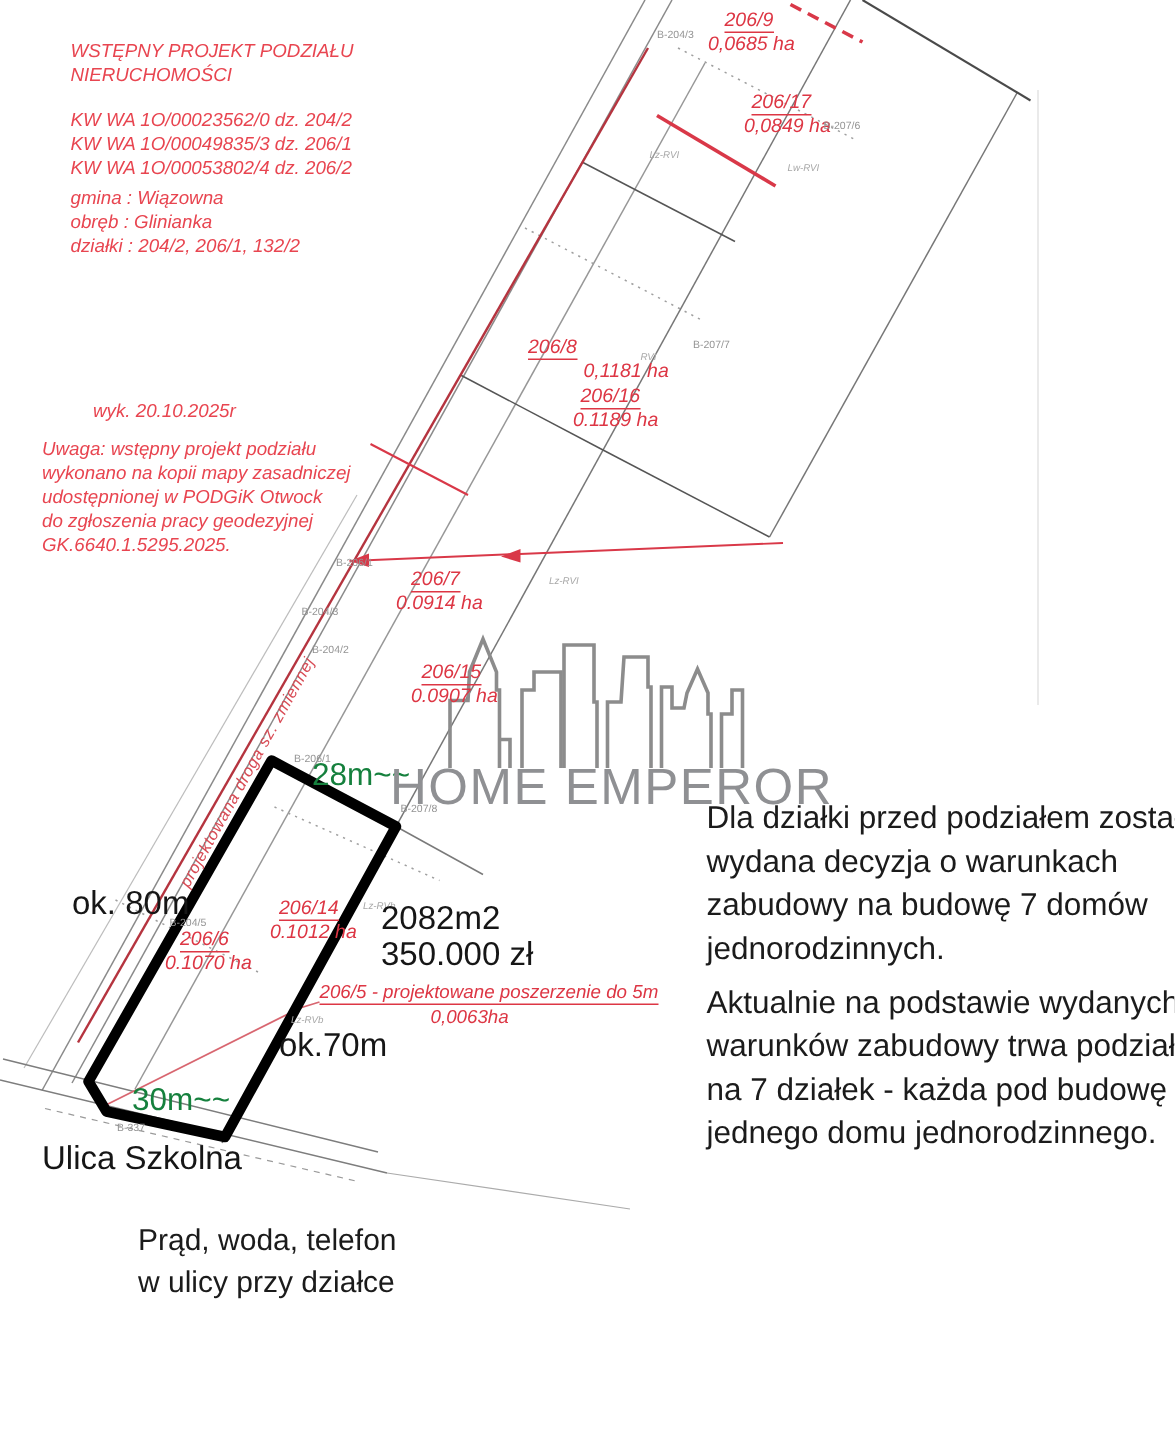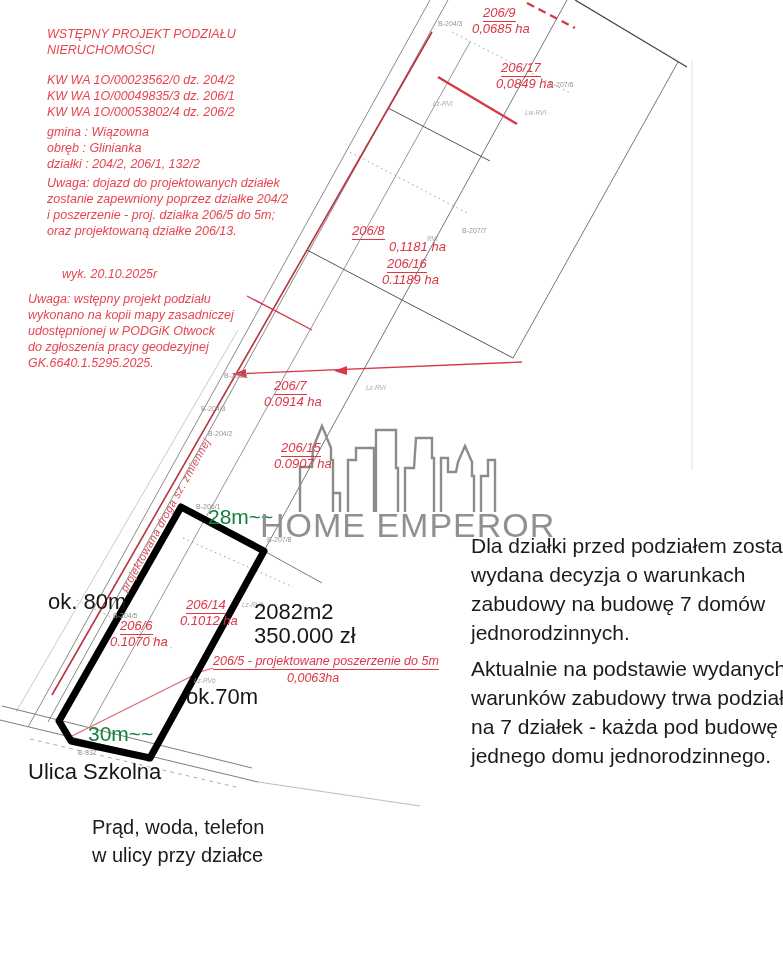--- a/index.html
+++ b/index.html
@@ -96,26 +96,20 @@
   <div class="abs red-info" style="left:47px;top:72px;">
     <div>KW WA 1O/00023562/0 dz. 204/2</div>
     <div>KW WA 1O/00049835/3 dz. 206/1</div>
     <div>KW WA 1O/00053802/4 dz. 206/2</div>
   </div>
   <div class="abs red-info" style="left:47px;top:124px;">
     <div>gmina : Wiązowna</div>
     <div>obręb  : Glinianka</div>
     <div>działki : 204/2, 206/1, 132/2</div>
   </div>
-  <div class="abs red-info" style="left:47px;top:175px;">
-    <div>Uwaga: dojazd do projektowanych działek</div>
-    <div>zostanie zapewniony poprzez działke  204/2</div>
-    <div>i poszerzenie - proj. działka 206/5 do 5m;</div>
-    <div>oraz projektowaną działke 206/13.</div>
-  </div>
   <div class="abs red-info" style="left:62px;top:266px;">
     <div>wyk. 20.10.2025r</div>
   </div>
   <div class="abs red-info" style="left:28px;top:291px;">
     <div>Uwaga: wstępny projekt podziału</div>
     <div>wykonano na kopii mapy zasadniczej</div>
     <div>udostępnionej w PODGiK Otwock</div>
     <div>do zgłoszenia pracy geodezyjnej</div>
     <div>GK.6640.1.5295.2025.</div>
   </div>

